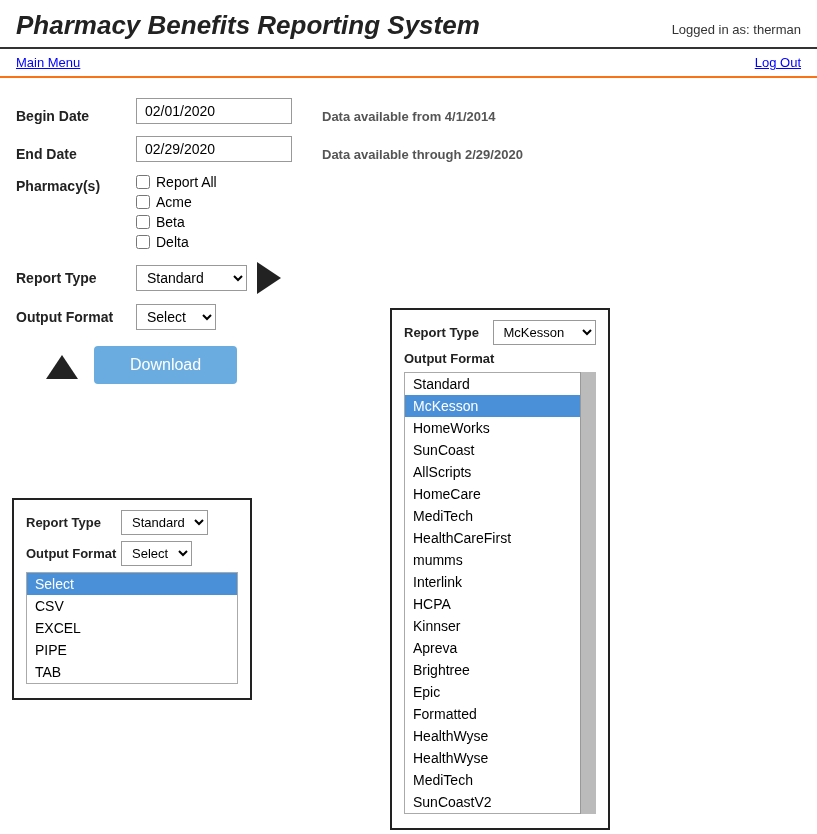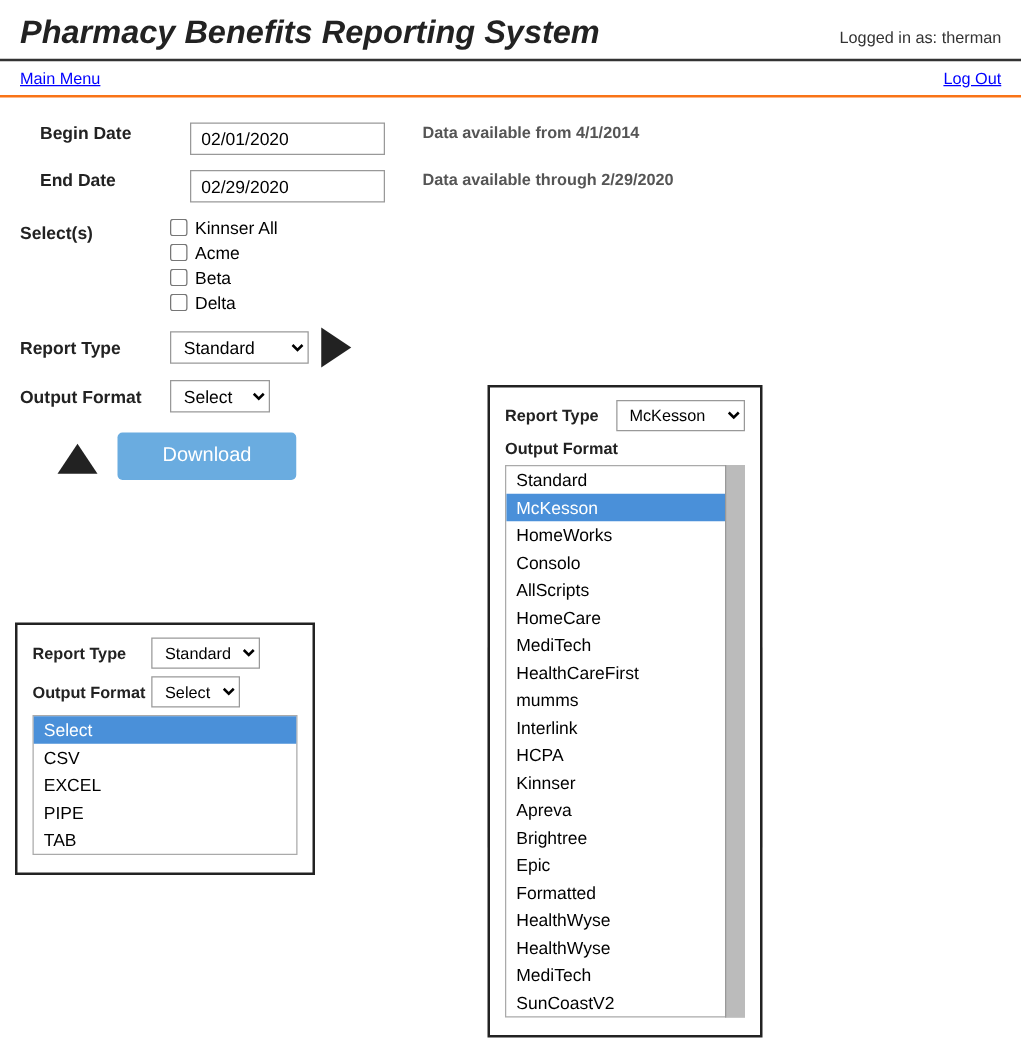--- a/index.html
+++ b/index.html
@@ -46,23 +46,22 @@
 
     
     .main-content {
       padding: 20px 16px;
       position: relative;
     }
 
     
     .form-row {
       display: flex;
-      align-items: flex-start;
+      align-items: flex-end;
       margin-bottom: 12px;
-      margin-left: 16px;
     }
     .form-label {
       width: 120px;
       font-weight: bold;
       color: #222;
       font-size: 14px;
     }
     .form-input {
       border: 1px solid #999;
       padding: 4px 8px;
@@ -277,25 +276,25 @@
     <span class="data-avail">Data available from 4/1/2014</span>
   </div>
 
   <div class="form-row">
     <span class="form-label">End Date</span>
     <input class="form-input" type="text" value="02/29/2020" style="">
     <span class="data-avail">Data available through 2/29/2020</span>
   </div>
 
   <div class="accounts-row">
-    <span class="accounts-label">Select(s)</span>
+    <span class="accounts-label">Pharmacy(s)</span>
     <div class="accounts-checkboxes">
       <div class="checkbox-row">
         <input type="checkbox" style="">
-        <span>Kinnser All</span>
+        <span>Report All</span>
       </div>
       <div class="checkbox-row">
         <input type="checkbox" style="">
         <span>Acme</span>
       </div>
       <div class="checkbox-row">
         <input type="checkbox" style="">
         <span>Beta</span>
       </div>
       <div class="checkbox-row">
@@ -366,21 +365,21 @@
     </div>
     <div class="popup-row">
       <span class="popup-label">Output Format</span>
     </div>
 
     <div class="popup-right-inner">
       <div class="report-list-container" style="flex:1;">
         <div class="report-list-item">Standard</div>
         <div class="report-list-item selected">McKesson</div>
         <div class="report-list-item">HomeWorks</div>
-        <div class="report-list-item">Consolo</div>
+        <div class="report-list-item">SunCoast</div>
         <div class="report-list-item">AllScripts</div>
         <div class="report-list-item">HomeCare</div>
         <div class="report-list-item">MediTech</div>
         <div class="report-list-item">HealthCareFirst</div>
         <div class="report-list-item">mumms</div>
         <div class="report-list-item">Interlink</div>
         <div class="report-list-item">HCPA</div>
         <div class="report-list-item">Kinnser</div>
         <div class="report-list-item">Apreva</div>
         <div class="report-list-item">Brightree</div>

